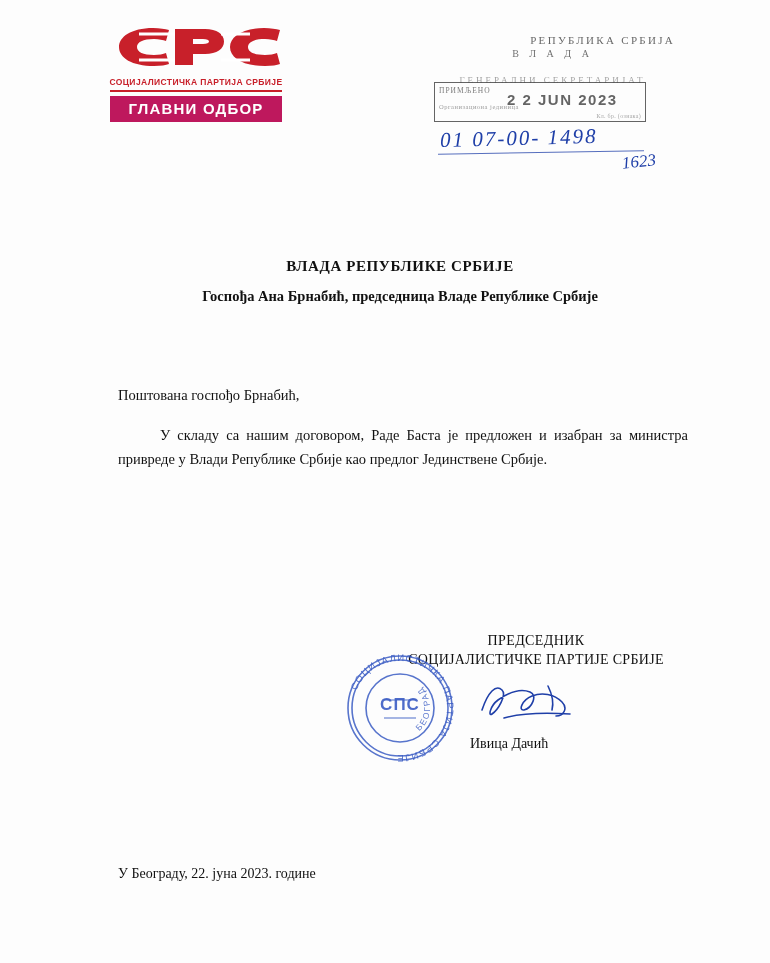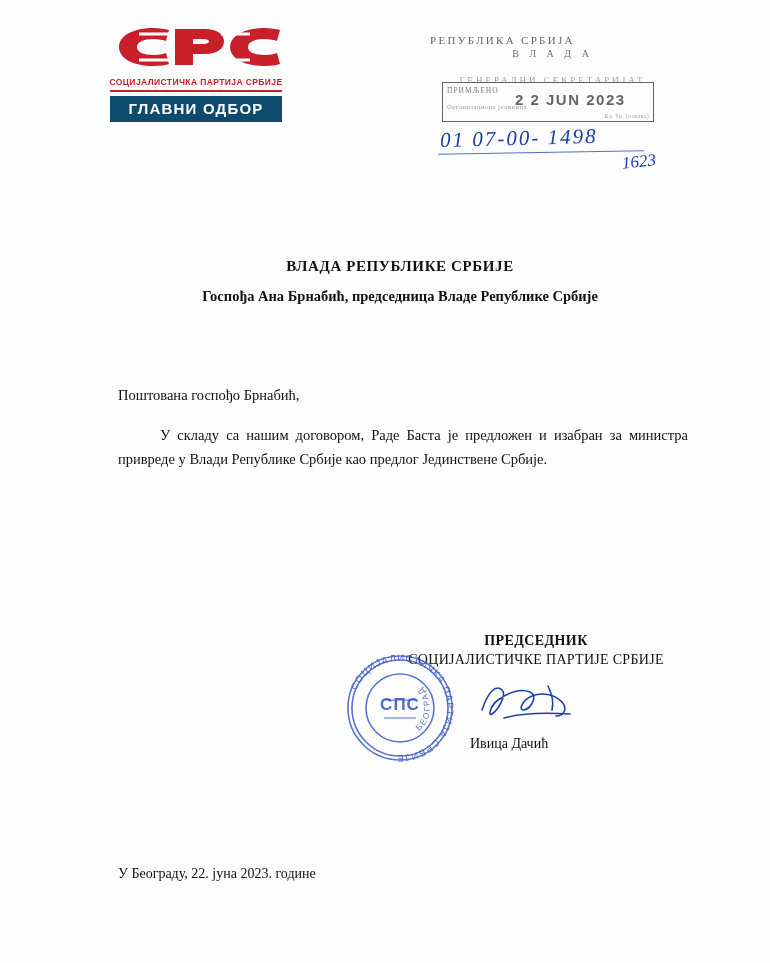--- a/index.html
+++ b/index.html
@@ -50,42 +50,42 @@
   }
   .sps-rule {
     width: 172px;
     height: 1.5px;
     background: #c8202a;
     margin: 3px auto 4px auto;
   }
   .glavni-odbor {
     width: 172px;
     margin: 0 auto;
-    background: #0c4a6e;
+    background: #be185d;
     color: #ffffff;
     font-family: "Liberation Sans", sans-serif;
     font-weight: bold;
     font-size: 15px;
     letter-spacing: 1.2px;
     padding: 4px 0 5px 0;
     box-sizing: border-box;
   }
 
   
   .stamp {
     position: absolute;
     left: 430px;
     top: 34px;
     width: 245px;
     height: 140px;
     color: #2b2b2b;
     font-family: "Liberation Serif", serif;
   }
   .stamp .s-line1 {
-    text-align: left;
+    text-align: right;
     font-size: 11px;
     letter-spacing: 2.3px;
     opacity: 0.72;
     white-space: nowrap;
   }
   .stamp .s-line2 {
     text-align: center;
     font-size: 10px;
     letter-spacing: 4px;
     opacity: 0.68;
@@ -93,21 +93,21 @@
   }
   .stamp .s-line3 {
     text-align: center;
     font-size: 9px;
     letter-spacing: 3px;
     opacity: 0.45;
     margin-top: 16px;
   }
   .stamp-box {
     position: absolute;
-    left: 12px;
+    left: 4px;
     top: 48px;
     width: 210px;
     height: 38px;
     border: 1.3px solid #4a4a4a;
     opacity: 0.85;
   }
   .stamp-box .prim {
     position: absolute;
     left: 4px;
     top: 3px;
@@ -215,21 +215,21 @@
   
   .sign-block {
     position: absolute;
     left: 386px;
     top: 633px;
     width: 300px;
     text-align: center;
     font-size: 14px;
   }
   .sign-block .title1 {
-    font-weight: bold;
+    font-weight: normal;
     letter-spacing: 0.4px;
   }
   .sign-block .title2 {
     font-weight: normal;
     letter-spacing: 0.3px;
     margin-top: 3px;
   }
   .sign-name {
     position: absolute;
     left: 470px;

